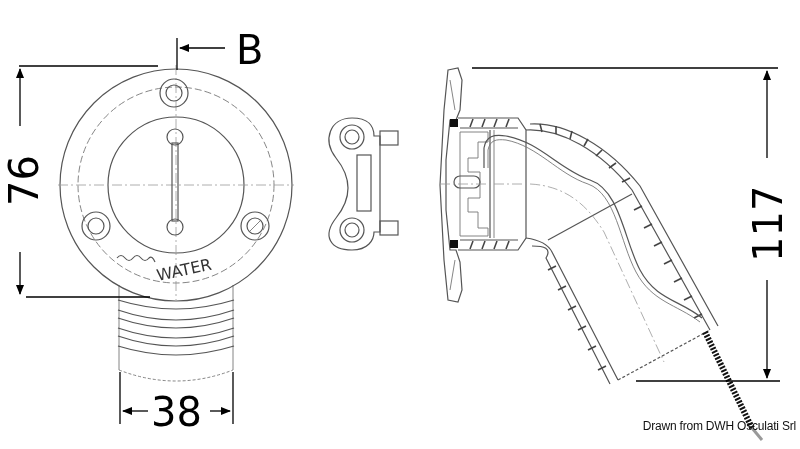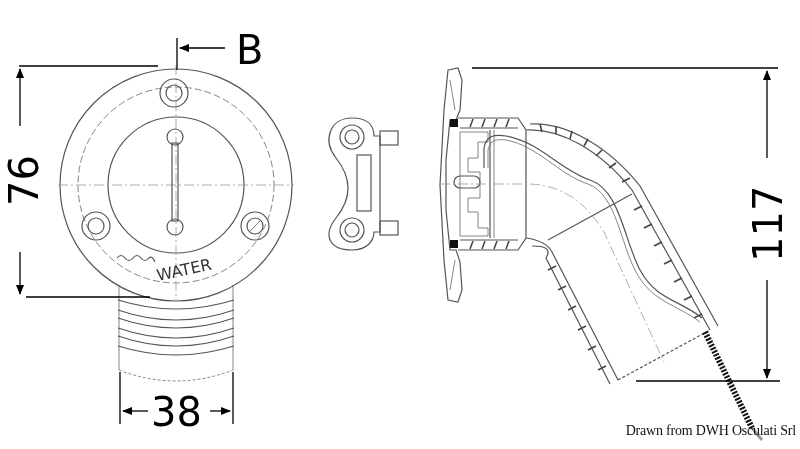--- a/index.html
+++ b/index.html
@@ -1,20 +1,20 @@
 <!DOCTYPE html>
 <html><head>
 <meta charset="utf-8">
 <style>
   html, body { margin: 0; padding: 0; background: #ffffff; }
   body { width: 800px; height: 449px; overflow: hidden; position: relative; font-family: "Liberation Sans", sans-serif; }
   svg { position: absolute; left: 0; top: 0; }
   .dim-text { font-family: "DejaVu Sans", "Liberation Sans", sans-serif; font-size: 40px; fill: #000; }
   .label-text { font-family: "DejaVu Sans", "Liberation Sans", sans-serif; font-size: 16px; fill: #333; }
-  .credit { position: absolute; right: 4px; bottom: 10px; font-family: Liberation Serif, serif; font-size: 14px; color: #111; letter-spacing: -0.2px; }
+  .credit { position: absolute; right: 4px; bottom: 16px; font-family: Liberation Sans, sans-serif; font-size: 12px; color: #111; letter-spacing: -0.2px; }
   .ln { stroke: #555; stroke-width: 1.2; fill: none; }
   .lnt { stroke: #777; stroke-width: 0.9; fill: none; }
   .dash { stroke: #999; stroke-width: 0.8; fill: none; stroke-dasharray: 10 3 2 3; }
   .dim { stroke: #000; stroke-width: 1.3; fill: none; }
   .hatch { stroke: #444; stroke-width: 1.6; fill: none; }
 </style>
 </head>
 <body>
 
 <svg width="800" height="449" viewBox="0 0 800 449">

